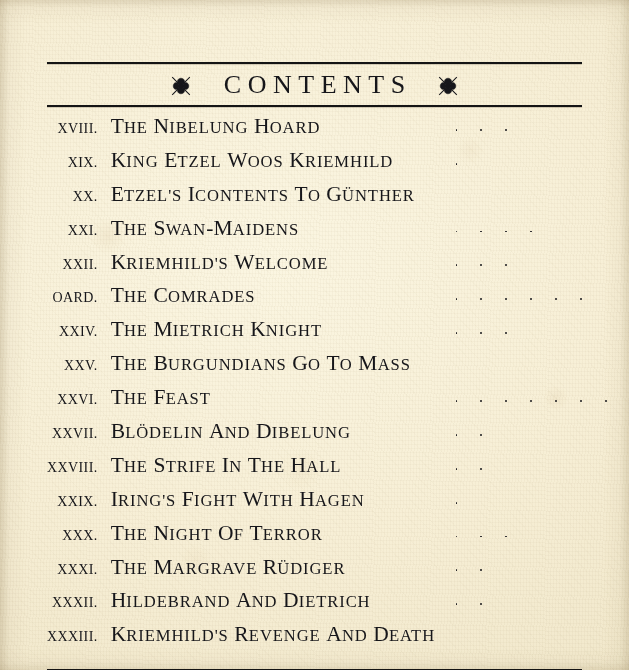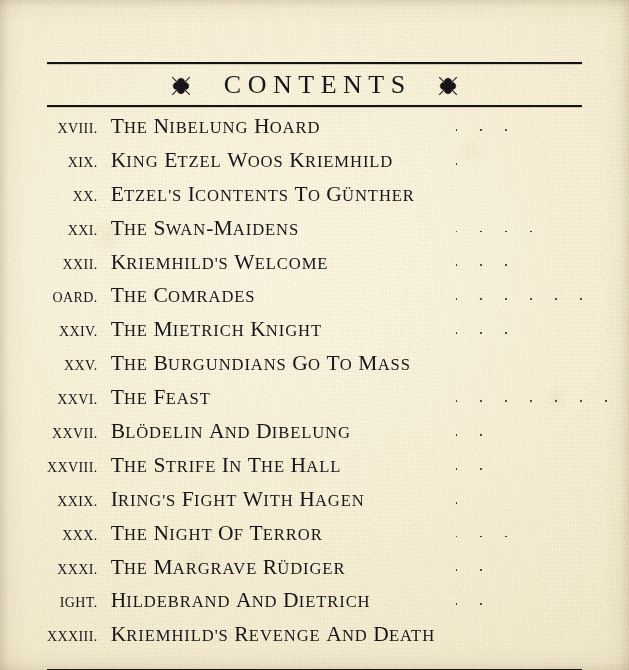--- a/index.html
+++ b/index.html
@@ -272,21 +272,21 @@
             <td class="num-cell">XXX.</td>
             <td class="title-cell"><span class="cap">T</span><span class="sm">HE</span><span class="sp">&nbsp;</span><span class="cap">N</span><span class="sm">IGHT</span><span class="sp">&nbsp;</span><span class="cap">O</span><span class="sm">F</span><span class="sp">&nbsp;</span><span class="cap">T</span><span class="sm">ERROR</span></td>
             <td class="dots-cell"><span class="dot"></span><span class="dot"></span><span class="dot"></span></td>
           </tr>
           <tr>
             <td class="num-cell">XXXI.</td>
             <td class="title-cell"><span class="cap">T</span><span class="sm">HE</span><span class="sp">&nbsp;</span><span class="cap">M</span><span class="sm">ARGRAVE</span><span class="sp">&nbsp;</span><span class="cap">R</span><span class="sm">ÜDIGER</span></td>
             <td class="dots-cell"><span class="dot"></span><span class="dot"></span></td>
           </tr>
           <tr>
-            <td class="num-cell">IGHT.</td>
+            <td class="num-cell">XXXII.</td>
             <td class="title-cell"><span class="cap">H</span><span class="sm">ILDEBRAND</span><span class="sp">&nbsp;</span><span class="cap">A</span><span class="sm">ND</span><span class="sp">&nbsp;</span><span class="cap">D</span><span class="sm">IETRICH</span></td>
             <td class="dots-cell"><span class="dot"></span><span class="dot"></span></td>
           </tr>
           <tr>
             <td class="num-cell">XXXIII.</td>
             <td class="title-cell"><span class="cap">K</span><span class="sm">RIEMHILD</span><span class="sm">'</span><span class="sm">S</span><span class="sp">&nbsp;</span><span class="cap">R</span><span class="sm">EVENGE</span><span class="sp">&nbsp;</span><span class="cap">A</span><span class="sm">ND</span><span class="sp">&nbsp;</span><span class="cap">D</span><span class="sm">EATH</span></td>
             <td class="dots-cell"></td>
           </tr>
         </tbody>
     </table>

